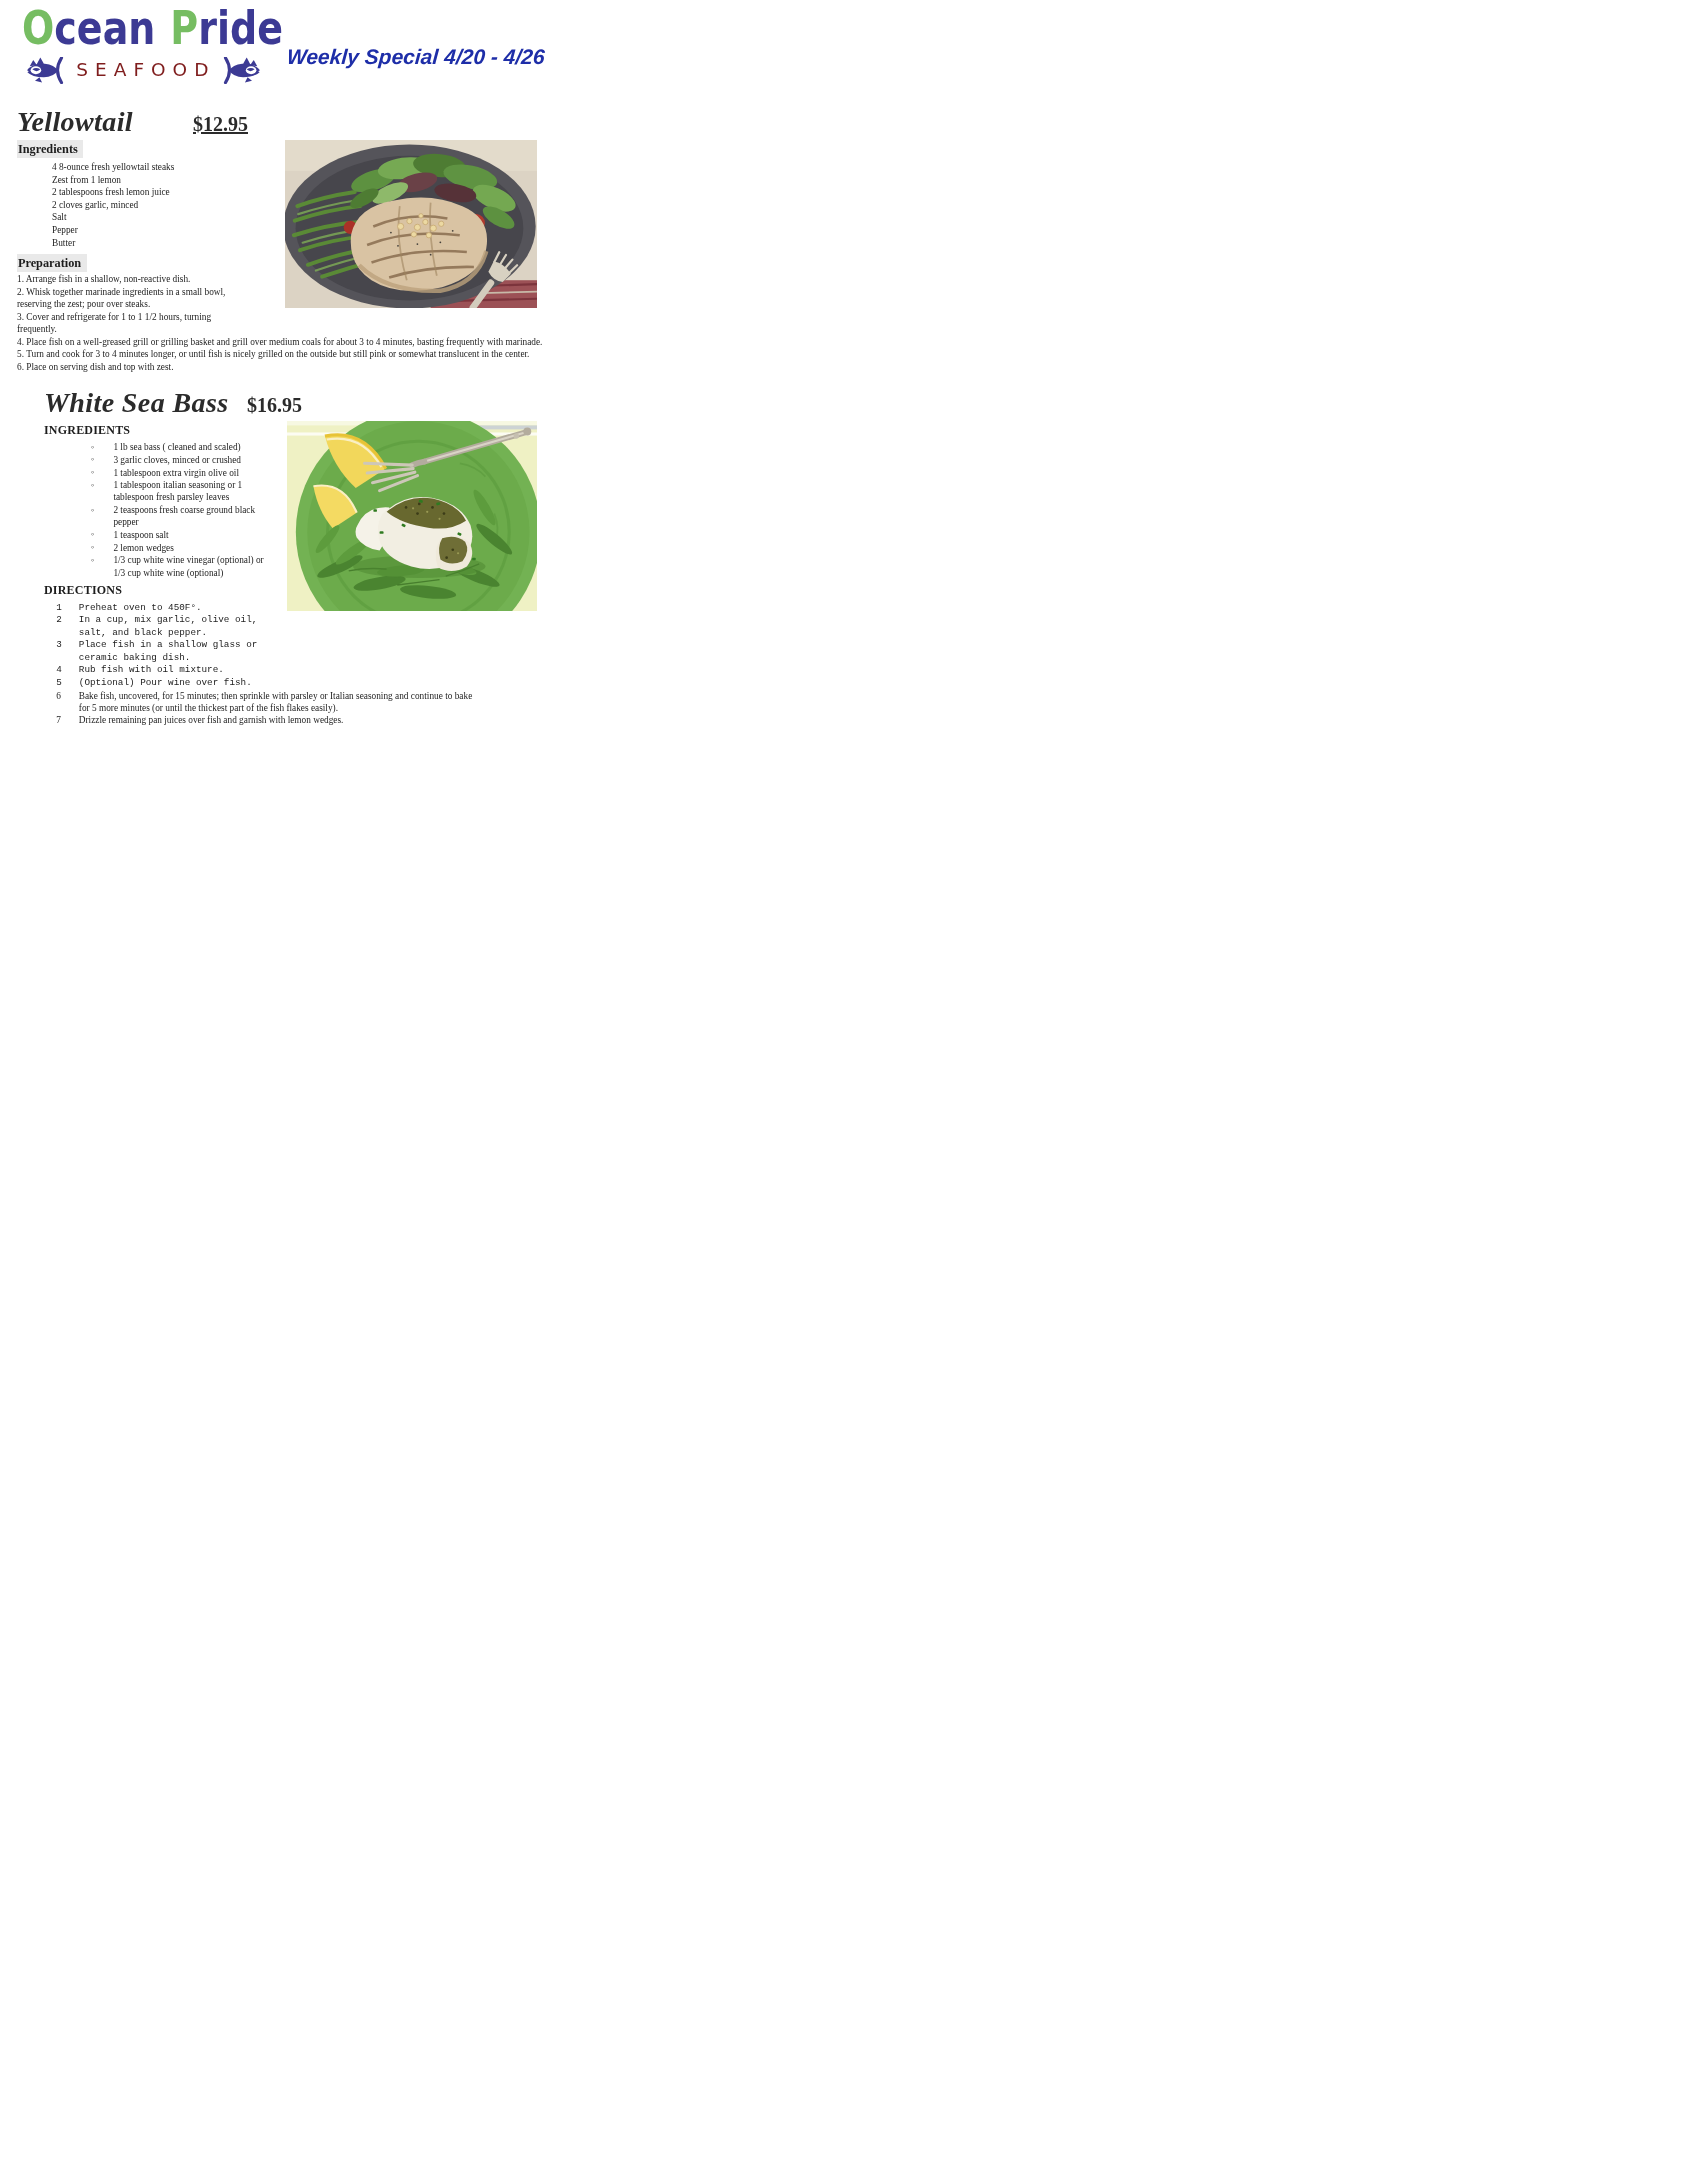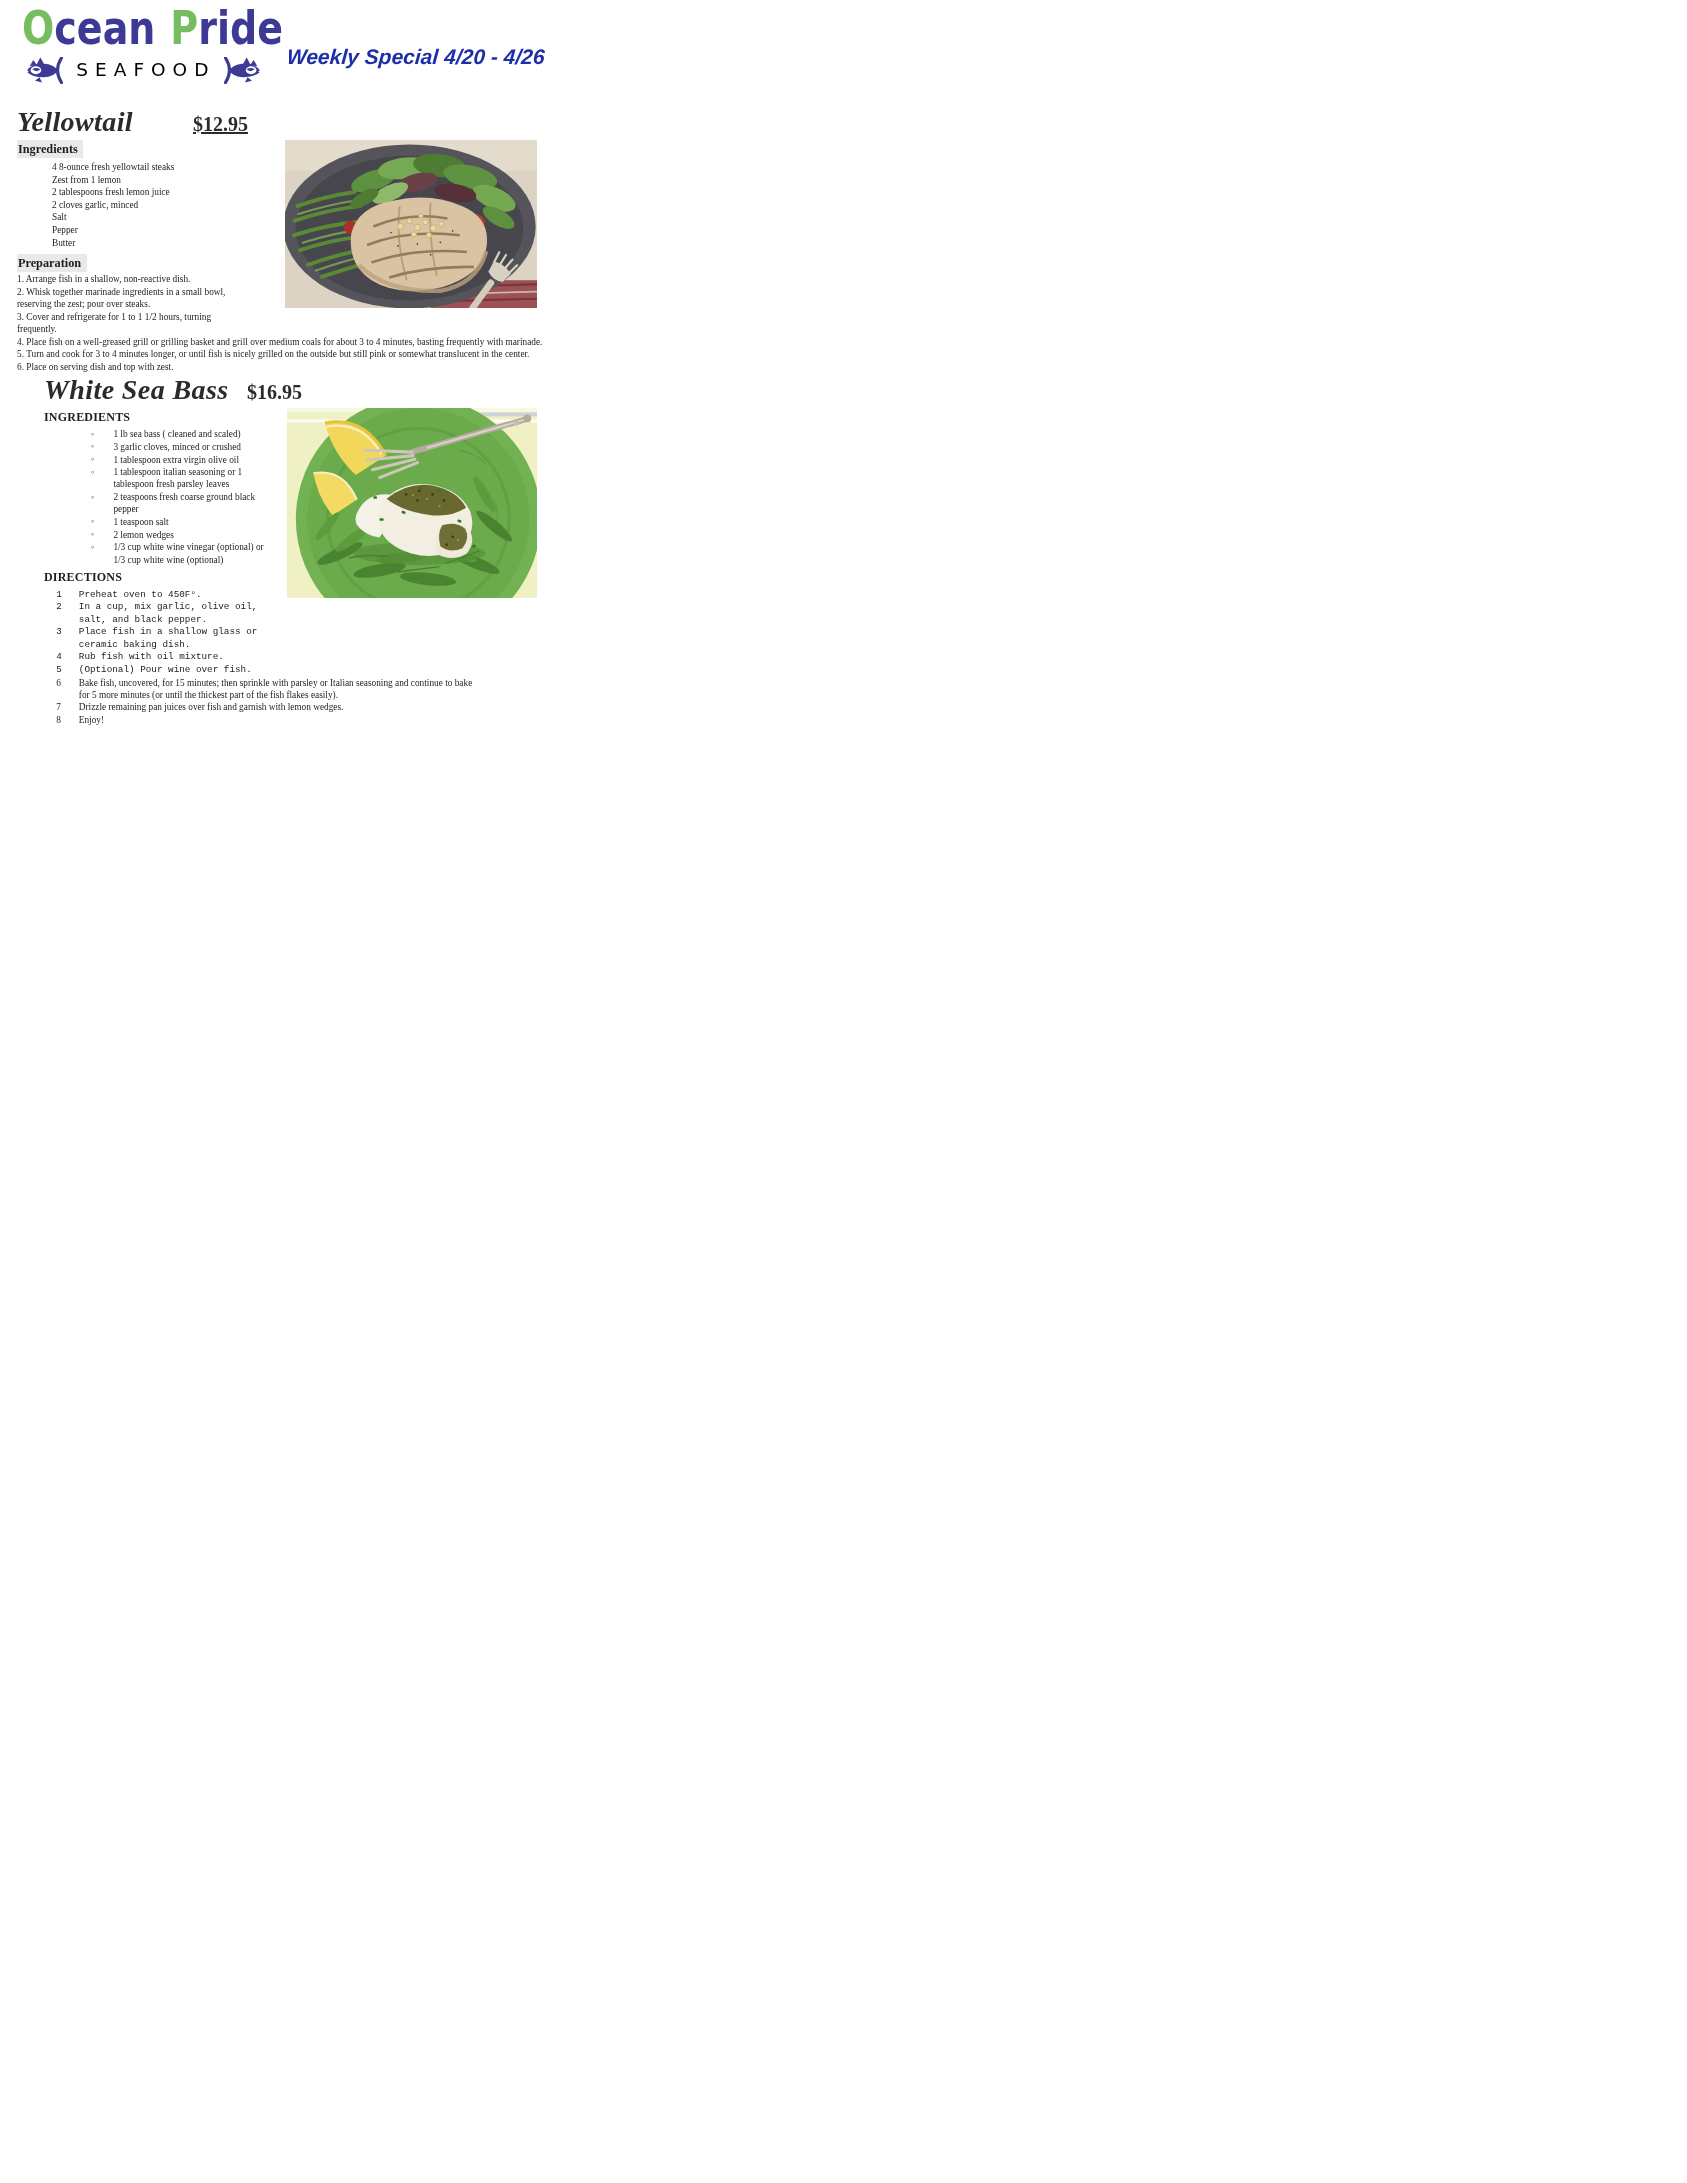--- a/index.html
+++ b/index.html
@@ -8,28 +8,28 @@
   
   .masthead{display:flex;align-items:flex-end;padding:6.2px 17.6px 0 22px;}
   .brand{font-family:"DejaVu Sans",sans-serif;font-weight:bold;font-size:38px;line-height:.95;
          display:inline-block;transform:scaleY(1.22);transform-origin:left top;letter-spacing:0;}
   .brand .word{margin-right:15px;}
   .brand .word:last-child{margin-right:0;}
   .brand .g{color:#76bd62;}
   .brand .b{color:#3c3a94;}
   .seafood-row{display:flex;align-items:center;margin-top:15px;}
   .fish{width:49px;height:26.5px;flex:0 0 auto;}
-  .seafood{font-family:"DejaVu Sans",sans-serif;font-size:18.5px;color:#000000;letter-spacing:7px;
+  .seafood{font-family:"DejaVu Sans",sans-serif;font-size:18.5px;color:#7f1d1d;letter-spacing:7px;
            margin:0 0.9px 0 5.3px;font-weight:normal;line-height:1;}
   .weekly{font-family:"Liberation Sans",sans-serif;font-weight:bold;font-style:italic;font-size:21px;
           color:#1e2ea8;margin-left:auto;margin-bottom:13.2px;transform:skewX(-4deg);white-space:nowrap;}
   
   .recipe{padding:0 17px;}
   .recipe.yt{margin-top:23px;}
-  .recipe.sb{margin-top:1px;padding-left:44px;}
+  .recipe.sb{margin-top:14px;padding-left:44px;}
   .title-row{display:flex;align-items:baseline;}
   .title{font-style:italic;font-weight:bold;font-size:28px;color:#2b2b2b;letter-spacing:0.4px;line-height:1.1;}
   .price{font-weight:bold;font-size:20px;color:#2b2b2b;line-height:1.1;}
   .yt-price{margin-left:60px;text-decoration:underline;}
   .sb-price{margin-left:18.5px;}
   h3{margin:0;}
   .hl{display:inline-block;background:#e9e9e9;padding:0.9px 5.3px 0.9px 0.9px;font-size:12.3px;
       font-weight:bold;margin:2.6px 0 0.9px;}
   .caps{font-size:12px;font-weight:bold;margin:4.4px 0 0.9px;letter-spacing:0.2px;}
   

